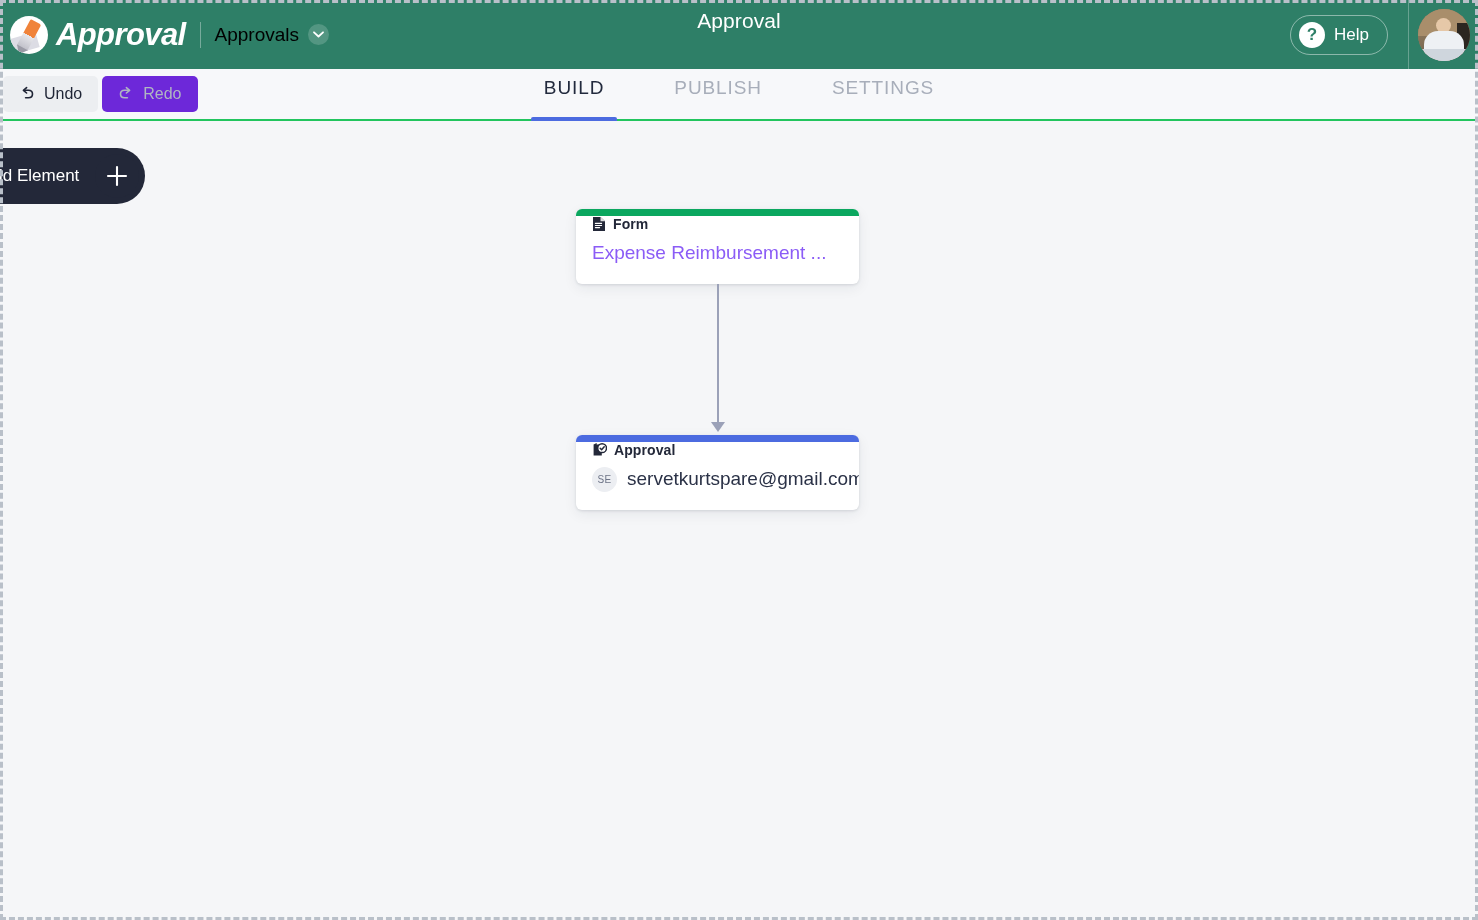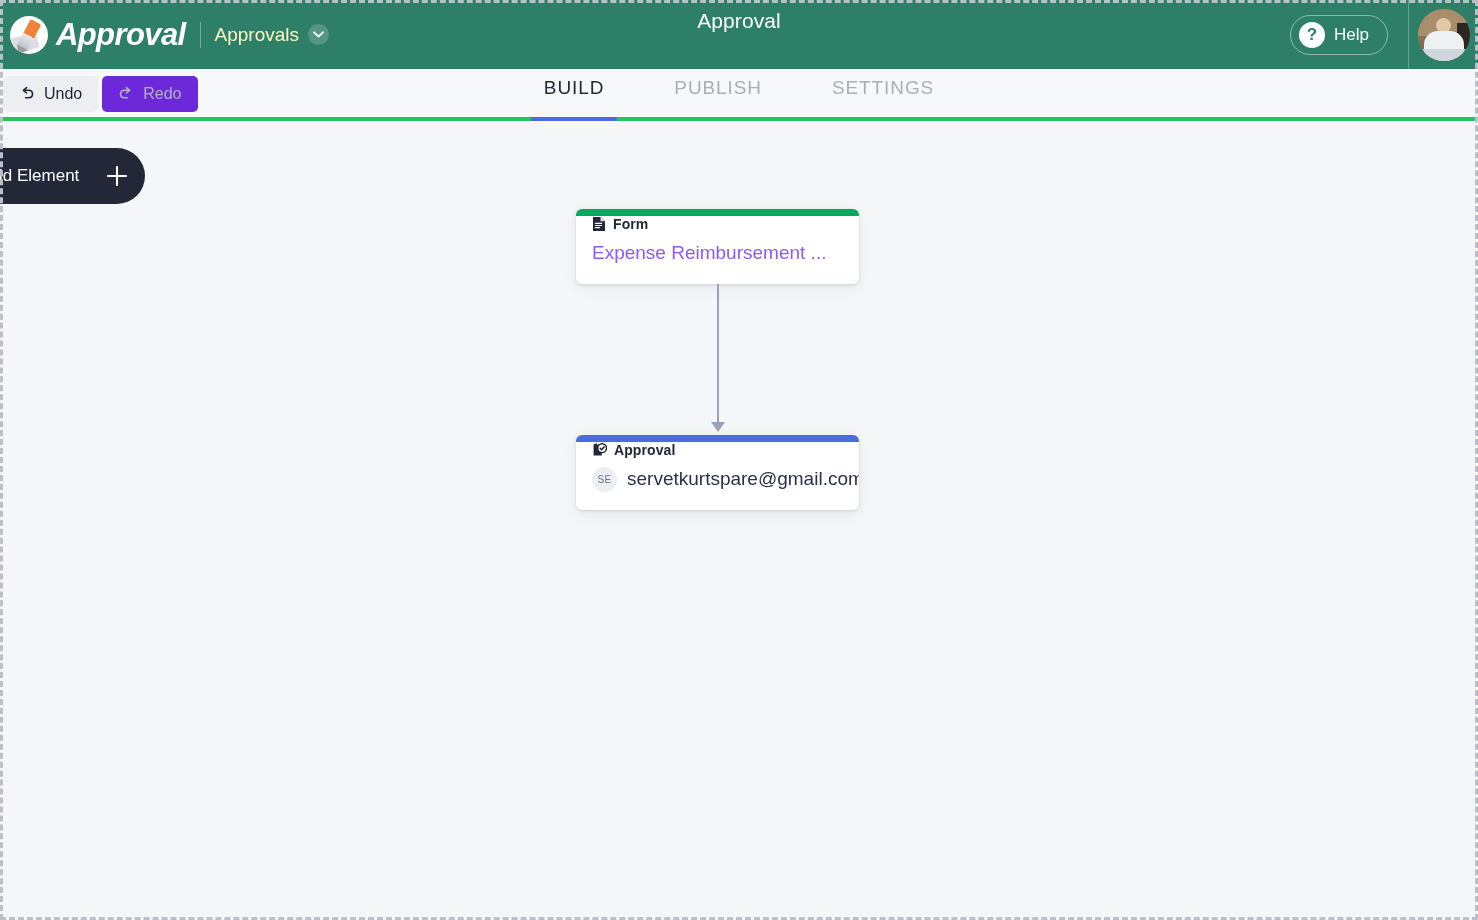--- a/index.html
+++ b/index.html
@@ -95,21 +95,21 @@
 
   #brand-divider {
     width: 1px;
     height: 26px;
     background: rgba(255,255,255,0.35);
     margin-right: 14px;
   }
 
   #approvals-label {
     font-size: 19px;
-    color: #fef9c3;
+    color: #000000;
     margin-right: 9px;
   }
 
   #approvals-caret {
     width: 21px; height: 21px;
     border-radius: 50%;
     background: rgba(255,255,255,0.18);
     display: flex; align-items: center; justify-content: center;
   }
   #approvals-caret svg { display:block; }
@@ -186,21 +186,21 @@
   #avatar .av-desk{ position:absolute; left:0; bottom:0; width:100%; height:12px; background:#cfd6dd; }
   #avatar .av-dark{ position:absolute; right:0; top:14px; width:13px; height:38px; background:#2b2620; }
 
   
   #toolbar {
     position: absolute;
     top: 69px; left: 0;
     width: 1478px;
     height: 52px;
     background: #f7f8fa;
-    border-bottom: 4px solid #22c55e;
+    border-bottom: 2px solid #22c55e;
     z-index: 15;
   }
 
   #undo-redo {
     position: absolute;
     left: 3px; top: 7px;
     display: flex;
     gap: 4px;
   }
   .hist-btn {

